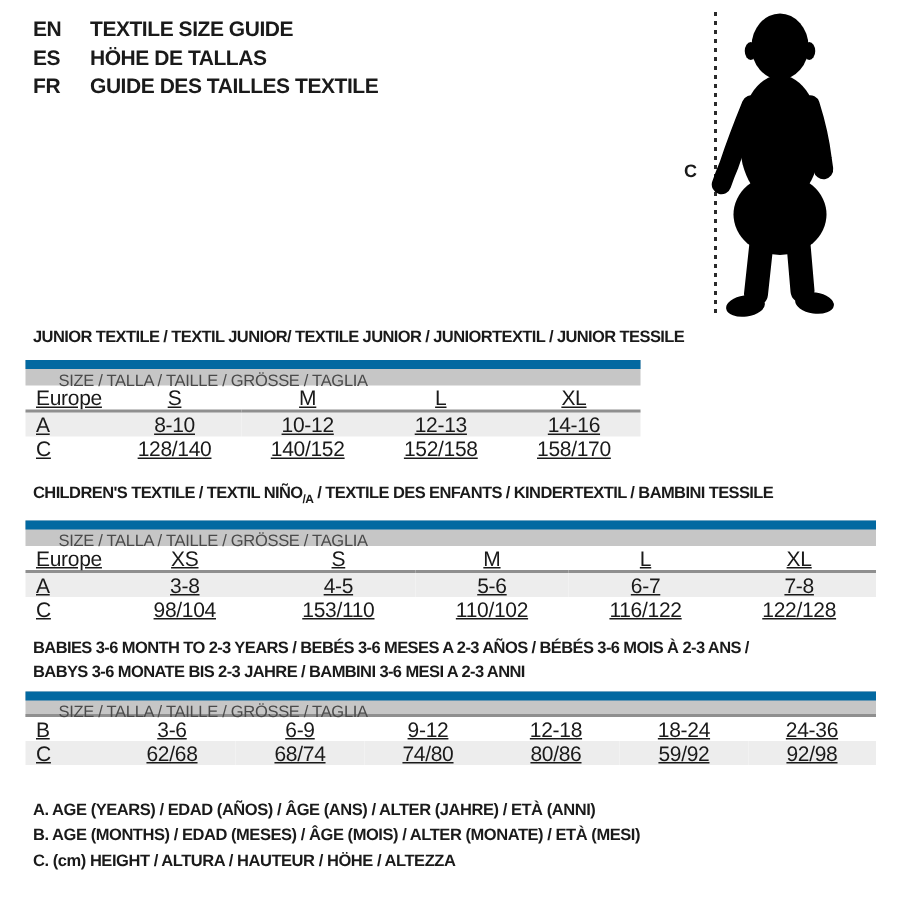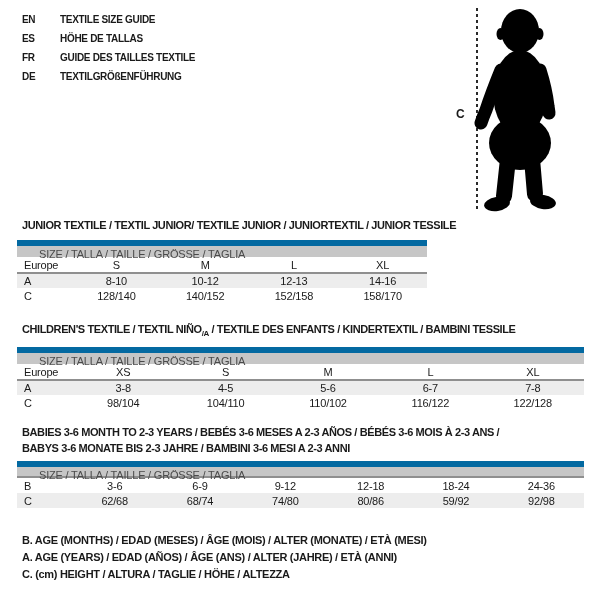--- a/index.html
+++ b/index.html
@@ -6,21 +6,21 @@
     --size-bar-bg:#c6c6c6; --size-bar-text:#4a4a4a; --alt-row-bg:#ededed;
     --rule:#8f8f8f; --text:#1a1a1a; --silhouette:#000000;
   }
   *{margin:0;padding:0;box-sizing:border-box;}
   html,body{width:600px;height:600px;background:#ffffff;overflow:hidden;}
   body{font-family:"Liberation Sans","DejaVu Sans",sans-serif;color:var(--text);position:relative;}
 
   
   .lang-block{position:absolute;left:22px;top:10px;}
   .lang-row{display:grid;grid-template-columns:38px auto;line-height:19px;
-            font-weight:bold;font-size:10px;letter-spacing:-0.3px;}
+            font-weight:bold;font-size:14px;letter-spacing:-0.3px;}
 
   
   .figure{position:absolute;left:450px;top:4px;width:125px;height:212px;}
   .measure-line{position:absolute;left:26px;top:4px;width:2px;height:202px;
     background:repeating-linear-gradient(to bottom,#2a2a2a 0 3px,transparent 3px 6px);}
   .height-label{position:absolute;left:6px;top:103px;font-weight:bold;font-size:12px;}
   .baby-svg{position:absolute;left:24px;top:0;}
 
   
   .t-title{position:absolute;left:22px;font-size:11px;font-weight:bold;
@@ -28,22 +28,22 @@
   .t-title .subscripted{font-size:8px;vertical-align:-3px;}
   .t-title.multiline{white-space:normal;width:555px;}
 
   
   .tablewrap{position:absolute;left:17px;}
   .size-bar{height:17px;background:var(--size-bar-bg);color:var(--size-bar-text);
             border-top:6px solid #0369a1;font-size:11px;line-height:16px;
             padding-left:22px;letter-spacing:-0.2px;}
   .size-bar.rule-under{border-bottom:2px solid var(--rule);}
   table.grid{width:100%;border-collapse:collapse;table-layout:fixed;}
-  table.grid td{font-size:11px;height:15px;text-align:center;letter-spacing:-0.2px;
-                vertical-align:middle;padding:0;}
+  table.grid td{font-size:14px;height:15px;text-align:center;letter-spacing:-0.2px;
+                vertical-align:middle;padding:0;text-decoration:underline;}
   table.grid td:first-child{text-align:left;padding-left:7px;}
   table.grid col.c0{width:55px;}
   tr.hdr td{height:16px;border-bottom:2px solid var(--rule);}
   tr.alt{background:var(--alt-row-bg);}
 
   
   .notes{position:absolute;left:22px;top:532px;font-size:11px;font-weight:bold;
          letter-spacing:-0.3px;line-height:17px;}
 </style>
 </head>
@@ -54,24 +54,20 @@
     <span>EN</span>
     <span>TEXTILE SIZE GUIDE</span>
   </div>
   <div class="lang-row">
     <span>ES</span>
     <span>HÖHE DE TALLAS</span>
   </div>
   <div class="lang-row">
     <span>FR</span>
     <span>GUIDE DES TAILLES TEXTILE</span>
-  </div>
-  <div class="lang-row">
-    <span>DE</span>
-    <span>TEXTILGRÖßENFÜHRUNG</span>
   </div>
 </div>
 
 <div class="figure">
   <div class="measure-line"></div>
   <span class="height-label">C</span>
   <svg class="baby-svg" width="101" height="212" viewBox="0 0 101 212" aria-hidden="true">
     <g fill="#000">
       <ellipse cx="46" cy="27" rx="19" ry="22"></ellipse>
       <ellipse cx="26.5" cy="30" rx="4" ry="6"></ellipse>
@@ -152,21 +148,21 @@
       <td>A</td>
       <td>3-8</td>
       <td>4-5</td>
       <td>5-6</td>
       <td>6-7</td>
       <td>7-8</td>
     </tr>
     <tr>
       <td>C</td>
       <td>98/104</td>
-      <td>104/110</td>
+      <td>153/110</td>
       <td>110/102</td>
       <td>116/122</td>
       <td>122/128</td>
     </tr>
   </tbody>
     </table>
 </div>
 
 <h2 class="t-title multiline" style="top:424px">
     <span style="display:block">BABIES 3-6 MONTH TO 2-3 YEARS / BEBÉS 3-6 MESES A 2-3 AÑOS / BÉBÉS 3-6 MOIS À 2-3 ANS /</span>
@@ -201,16 +197,16 @@
       <td>74/80</td>
       <td>80/86</td>
       <td>59/92</td>
       <td>92/98</td>
     </tr>
   </tbody>
     </table>
 </div>
 
 <div class="notes">
+  <div>A. AGE (YEARS) / EDAD (AÑOS) / ÂGE (ANS) / ALTER (JAHRE) / ETÀ (ANNI)</div>
   <div>B. AGE (MONTHS) / EDAD (MESES) / ÂGE (MOIS) / ALTER (MONATE) / ETÀ (MESI)</div>
-  <div>A. AGE (YEARS) / EDAD (AÑOS) / ÂGE (ANS) / ALTER (JAHRE) / ETÀ (ANNI)</div>
-  <div>C. (cm) HEIGHT / ALTURA / TAGLIE / HÖHE / ALTEZZA</div>
+  <div>C. (cm) HEIGHT / ALTURA / HAUTEUR / HÖHE / ALTEZZA</div>
 </div>
 
 </body></html>

